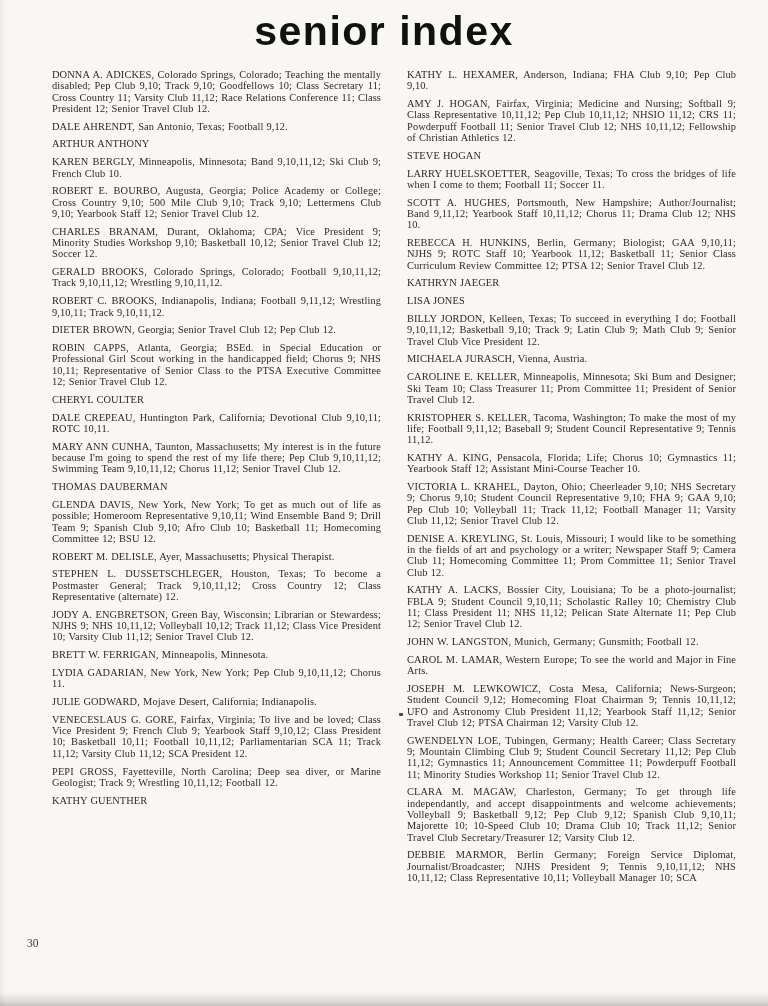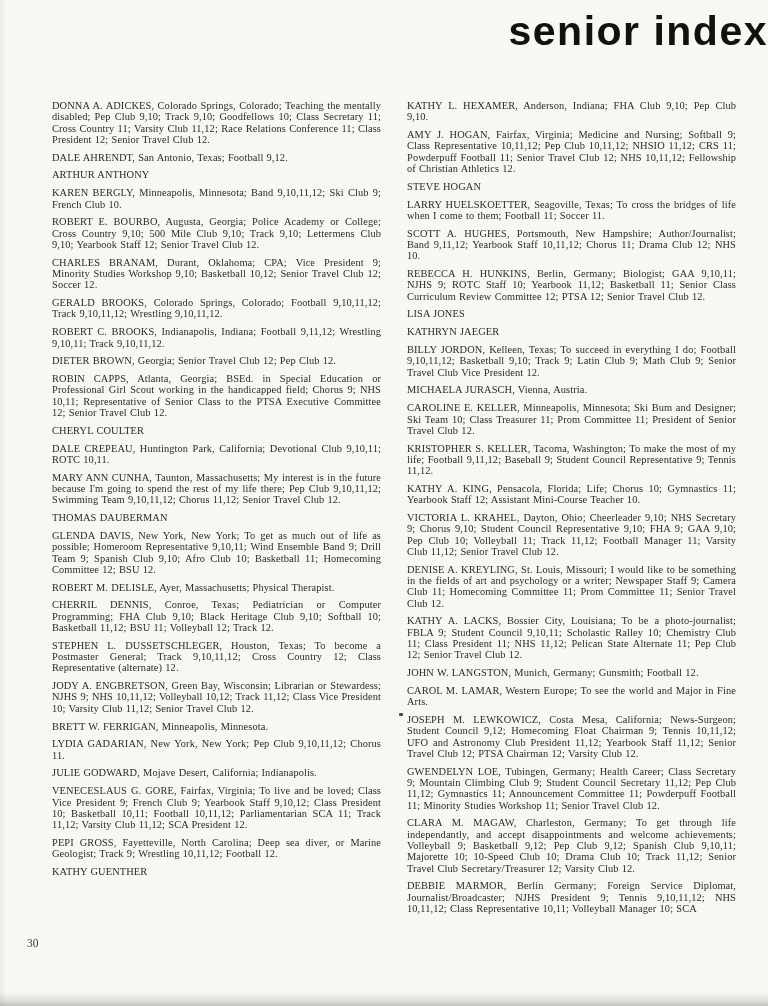--- a/index.html
+++ b/index.html
@@ -21,40 +21,39 @@
   .page::before{ 
     content:"";
     position:absolute;left:0;top:0;width:6px;height:100%;
     background:linear-gradient(to right, rgba(120,118,112,0.10), rgba(0,0,0,0));
     pointer-events:none;
   }
   h1.title{
     position:absolute;
     top:8px;left:0;width:100%;
     margin:0;
-    text-align:right;
+    text-align:center;
     font-family:"Liberation Sans", sans-serif;
     font-weight:700;
     font-size:41px;
     letter-spacing:1.5px;
     color:#111110;
   }
   .columns{
     position:absolute;
     left:52px;top:69px;
     width:684px;
     display:flex;
     gap:26px;
   }
   .col{
     width:329px;
     font-size:10.4px;
     line-height:11.3px;
     text-align:justify;
-    margin-top:31px;
   }
   .entry{
     margin:0 0 6.5px 0;
     letter-spacing:0.1px;
     word-spacing:0.5px;
   }
   .entry-name{
     text-transform:none; 
   }
   .page-number{
@@ -89,39 +88,38 @@
         <p class="entry"><span class="entry-name">GERALD BROOKS</span><span>, Colorado Springs, Colorado; Football 9,10,11,12; Track 9,10,11,12; Wrestling 9,10,11,12.</span></p>
         <p class="entry"><span class="entry-name">ROBERT C. BROOKS</span><span>, Indianapolis, Indiana; Football 9,11,12; Wrestling 9,10,11; Track 9,10,11,12.</span></p>
         <p class="entry"><span class="entry-name">DIETER BROWN</span><span>, Georgia; Senior Travel Club 12; Pep Club 12.</span></p>
         <p class="entry"><span class="entry-name">ROBIN CAPPS</span><span>, Atlanta, Georgia; BSEd. in Special Education or Professional Girl Scout working in the handicapped field; Chorus 9; NHS 10,11; Representative of Senior Class to the PTSA Executive Committee 12; Senior Travel Club 12.</span></p>
         <p class="entry"><span class="entry-name">CHERYL COULTER</span></p>
         <p class="entry"><span class="entry-name">DALE CREPEAU</span><span>, Huntington Park, California; Devotional Club 9,10,11; ROTC 10,11.</span></p>
         <p class="entry"><span class="entry-name">MARY ANN CUNHA</span><span>, Taunton, Massachusetts; My interest is in the future because I'm going to spend the rest of my life there; Pep Club 9,10,11,12; Swimming Team 9,10,11,12; Chorus 11,12; Senior Travel Club 12.</span></p>
         <p class="entry"><span class="entry-name">THOMAS DAUBERMAN</span></p>
         <p class="entry"><span class="entry-name">GLENDA DAVIS</span><span>, New York, New York; To get as much out of life as possible; Homeroom Representative 9,10,11; Wind Ensemble Band 9; Drill Team 9; Spanish Club 9,10; Afro Club 10; Basketball 11; Homecoming Committee 12; BSU 12.</span></p>
         <p class="entry"><span class="entry-name">ROBERT M. DELISLE</span><span>, Ayer, Massachusetts; Physical Therapist.</span></p>
-        <p class="entry"><span class="entry-name">CHERRIL DENNIS</span><span>, Conroe, Texas; Pediatrician or Computer Programming; FHA Club 9,10; Black Heritage Club 9,10; Softball 10; Basketball 11,12; BSU 11; Volleyball 12; Track 12.</span></p>
         <p class="entry"><span class="entry-name">STEPHEN L. DUSSETSCHLEGER</span><span>, Houston, Texas; To become a Postmaster General; Track 9,10,11,12; Cross Country 12; Class Representative (alternate) 12.</span></p>
         <p class="entry"><span class="entry-name">JODY A. ENGBRETSON</span><span>, Green Bay, Wisconsin; Librarian or Stewardess; NJHS 9; NHS 10,11,12; Volleyball 10,12; Track 11,12; Class Vice President 10; Varsity Club 11,12; Senior Travel Club 12.</span></p>
         <p class="entry"><span class="entry-name">BRETT W. FERRIGAN</span><span>, Minneapolis, Minnesota.</span></p>
         <p class="entry"><span class="entry-name">LYDIA GADARIAN</span><span>, New York, New York; Pep Club 9,10,11,12; Chorus 11.</span></p>
         <p class="entry"><span class="entry-name">JULIE GODWARD</span><span>, Mojave Desert, California; Indianapolis.</span></p>
         <p class="entry"><span class="entry-name">VENECESLAUS G. GORE</span><span>, Fairfax, Virginia; To live and be loved; Class Vice President 9; French Club 9; Yearbook Staff 9,10,12; Class President 10; Basketball 10,11; Football 10,11,12; Parliamentarian SCA 11; Track 11,12; Varsity Club 11,12; SCA President 12.</span></p>
         <p class="entry"><span class="entry-name">PEPI GROSS</span><span>, Fayetteville, North Carolina; Deep sea diver, or Marine Geologist; Track 9; Wrestling 10,11,12; Football 12.</span></p>
         <p class="entry"><span class="entry-name">KATHY GUENTHER</span></p>
       </div>
     <div class="col" id="col-right">
         <p class="entry"><span class="entry-name">KATHY L. HEXAMER</span><span>, Anderson, Indiana; FHA Club 9,10; Pep Club 9,10.</span></p>
         <p class="entry"><span class="entry-name">AMY J. HOGAN</span><span>, Fairfax, Virginia; Medicine and Nursing; Softball 9; Class Representative 10,11,12; Pep Club 10,11,12; NHSIO 11,12; CRS 11; Powderpuff Football 11; Senior Travel Club 12; NHS 10,11,12; Fellowship of Christian Athletics 12.</span></p>
         <p class="entry"><span class="entry-name">STEVE HOGAN</span></p>
         <p class="entry"><span class="entry-name">LARRY HUELSKOETTER</span><span>, Seagoville, Texas; To cross the bridges of life when I come to them; Football 11; Soccer 11.</span></p>
         <p class="entry"><span class="entry-name">SCOTT A. HUGHES</span><span>, Portsmouth, New Hampshire; Author/Journalist; Band 9,11,12; Yearbook Staff 10,11,12; Chorus 11; Drama Club 12; NHS 10.</span></p>
         <p class="entry"><span class="entry-name">REBECCA H. HUNKINS</span><span>, Berlin, Germany; Biologist; GAA 9,10,11; NJHS 9; ROTC Staff 10; Yearbook 11,12; Basketball 11; Senior Class Curriculum Review Committee 12; PTSA 12; Senior Travel Club 12.</span></p>
+        <p class="entry"><span class="entry-name">KATHRYN JAEGER</span></p>
         <p class="entry"><span class="entry-name">LISA JONES</span></p>
-        <p class="entry"><span class="entry-name">KATHRYN JAEGER</span></p>
         <p class="entry"><span class="entry-name">BILLY JORDON</span><span>, Kelleen, Texas; To succeed in everything I do; Football 9,10,11,12; Basketball 9,10; Track 9; Latin Club 9; Math Club 9; Senior Travel Club Vice President 12.</span></p>
         <p class="entry"><span class="entry-name">MICHAELA JURASCH</span><span>, Vienna, Austria.</span></p>
         <p class="entry"><span class="entry-name">CAROLINE E. KELLER</span><span>, Minneapolis, Minnesota; Ski Bum and Designer; Ski Team 10; Class Treasurer 11; Prom Committee 11; President of Senior Travel Club 12.</span></p>
         <p class="entry"><span class="entry-name">KRISTOPHER S. KELLER</span><span>, Tacoma, Washington; To make the most of my life; Football 9,11,12; Baseball 9; Student Council Representative 9; Tennis 11,12.</span></p>
         <p class="entry"><span class="entry-name">KATHY A. KING</span><span>, Pensacola, Florida; Life; Chorus 10; Gymnastics 11; Yearbook Staff 12; Assistant Mini-Course Teacher 10.</span></p>
         <p class="entry"><span class="entry-name">VICTORIA L. KRAHEL</span><span>, Dayton, Ohio; Cheerleader 9,10; NHS Secretary 9; Chorus 9,10; Student Council Representative 9,10; FHA 9; GAA 9,10; Pep Club 10; Volleyball 11; Track 11,12; Football Manager 11; Varsity Club 11,12; Senior Travel Club 12.</span></p>
         <p class="entry"><span class="entry-name">DENISE A. KREYLING</span><span>, St. Louis, Missouri; I would like to be something in the fields of art and psychology or a writer; Newspaper Staff 9; Camera Club 11; Homecoming Committee 11; Prom Committee 11; Senior Travel Club 12.</span></p>
         <p class="entry"><span class="entry-name">KATHY A. LACKS</span><span>, Bossier City, Louisiana; To be a photo-journalist; FBLA 9; Student Council 9,10,11; Scholastic Ralley 10; Chemistry Club 11; Class President 11; NHS 11,12; Pelican State Alternate 11; Pep Club 12; Senior Travel Club 12.</span></p>
         <p class="entry"><span class="entry-name">JOHN W. LANGSTON</span><span>, Munich, Germany; Gunsmith; Football 12.</span></p>
         <p class="entry"><span class="entry-name">CAROL M. LAMAR</span><span>, Western Europe; To see the world and Major in Fine Arts.</span></p>

